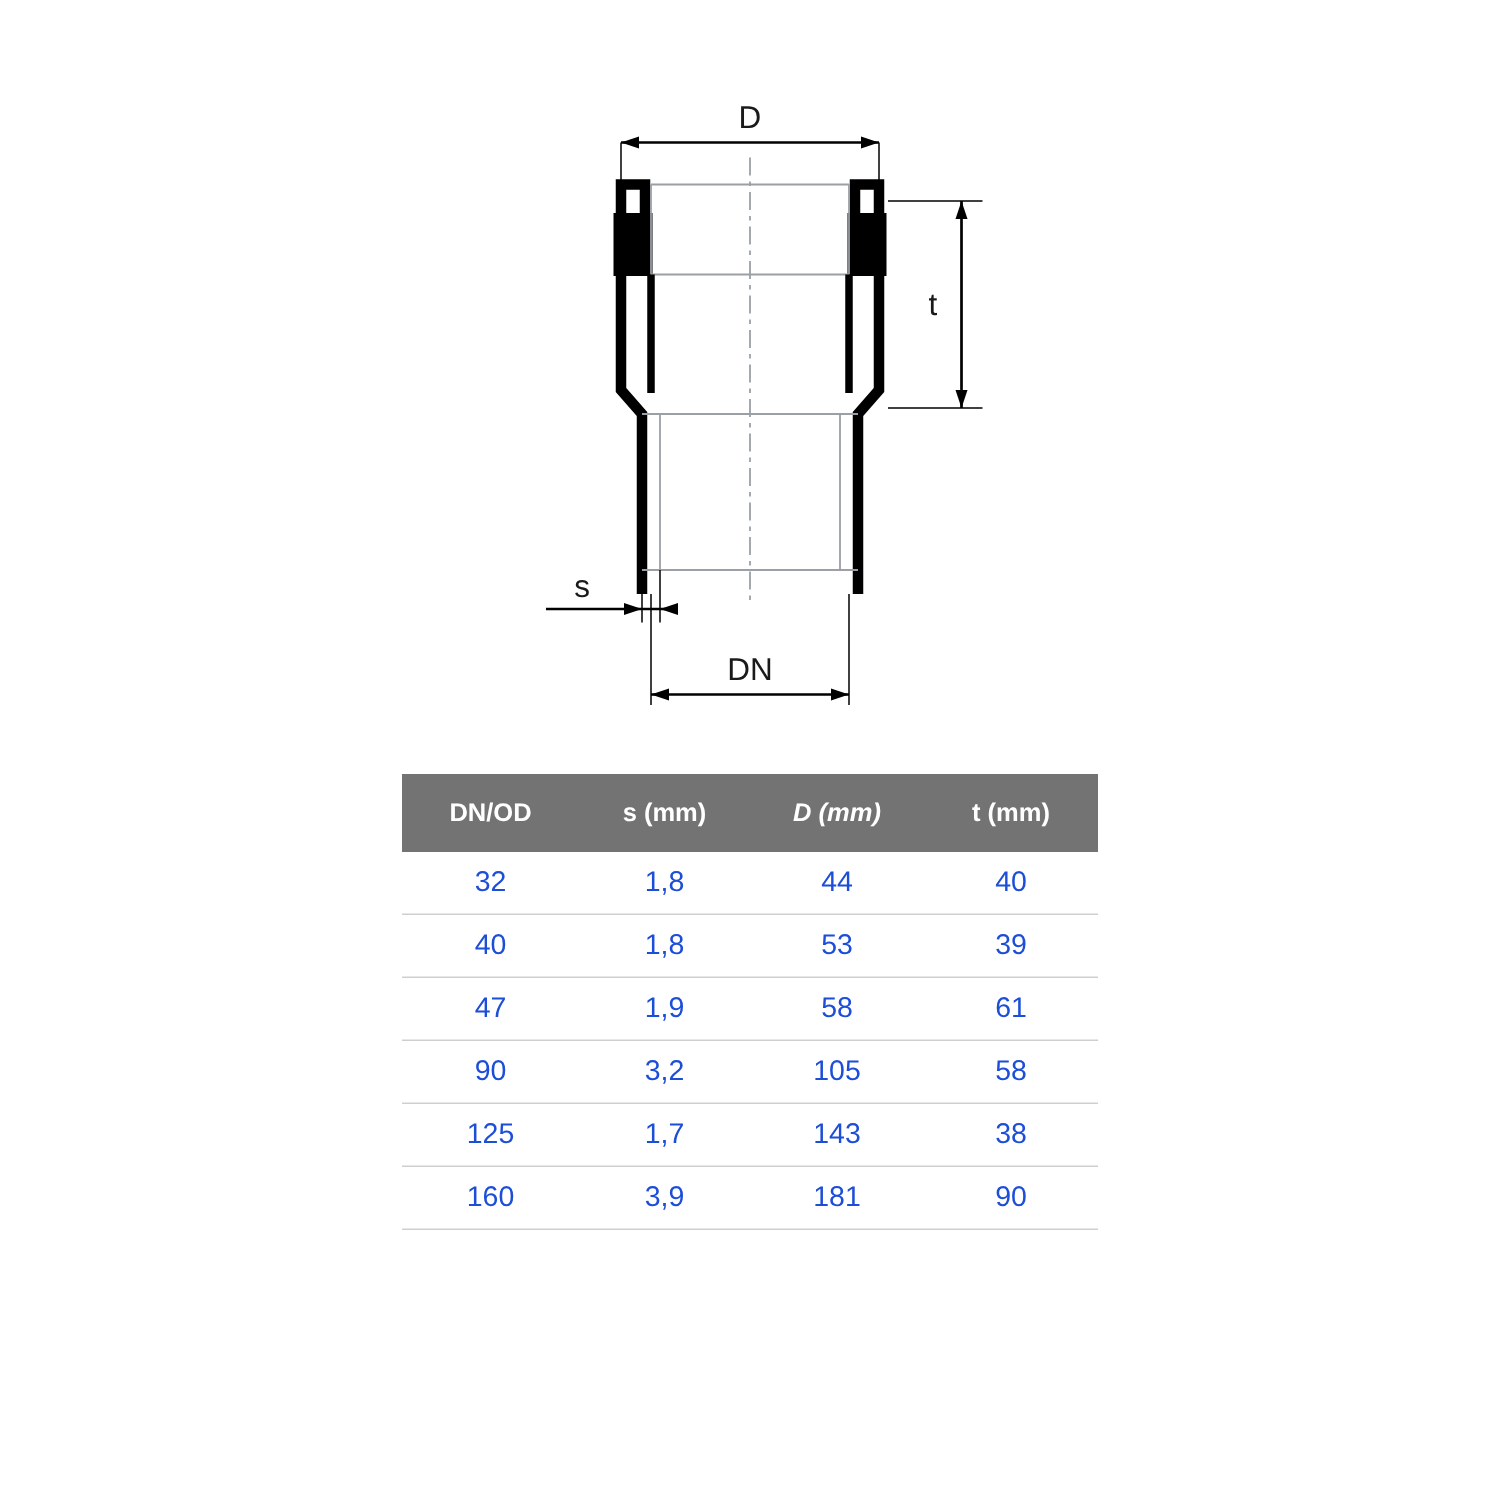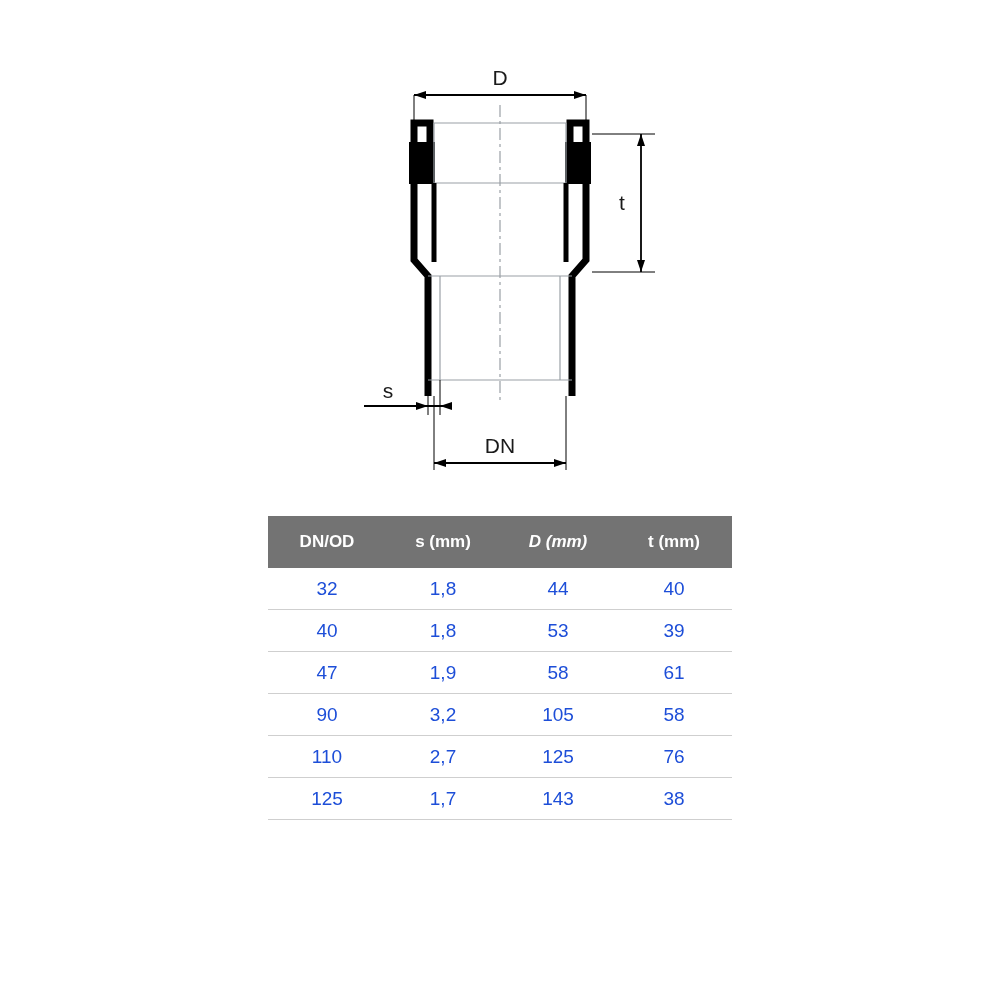--- a/index.html
+++ b/index.html
@@ -174,25 +174,25 @@
       <td>58</td>
       <td>61</td>
     </tr>
     <tr>
       <td>90</td>
       <td>3,2</td>
       <td>105</td>
       <td>58</td>
     </tr>
     <tr>
-      <td>110</td>
-      <td>2,7</td>
-      <td>125</td>
-      <td>76</td>
-    </tr>
-    <tr>
       <td>125</td>
       <td>1,7</td>
       <td>143</td>
       <td>38</td>
     </tr>
+    <tr>
+      <td>160</td>
+      <td>3,9</td>
+      <td>181</td>
+      <td>90</td>
+    </tr>
   </tbody>
 </table>
 
 </body></html>

